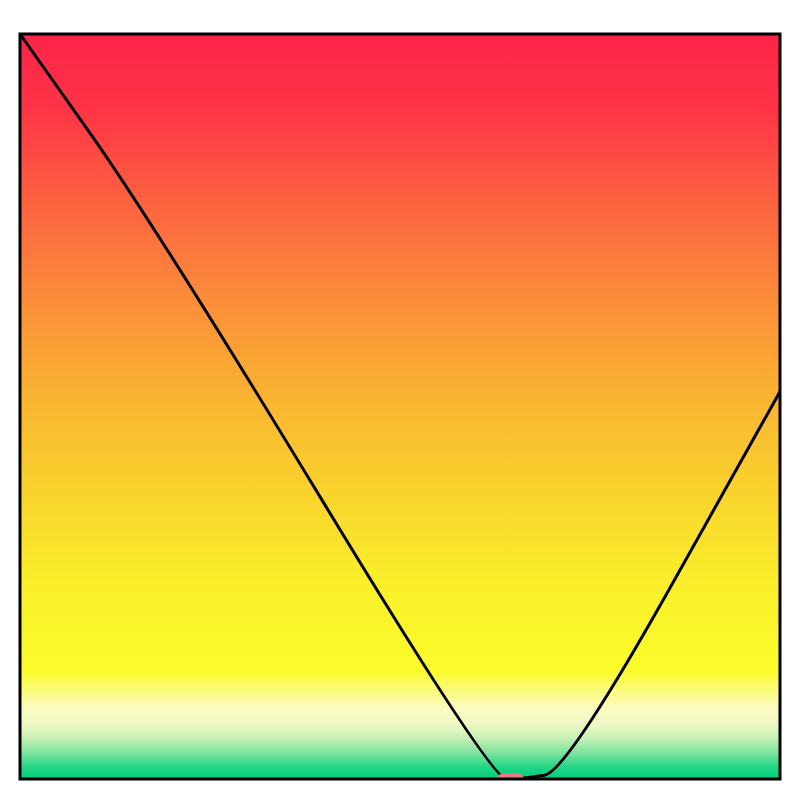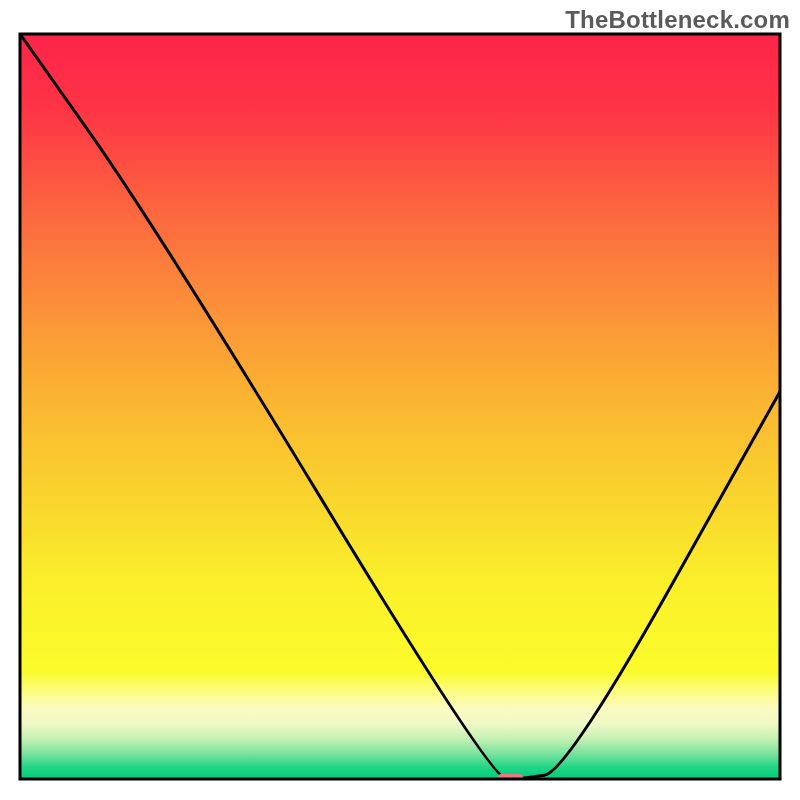--- a/index.html
+++ b/index.html
@@ -64,14 +64,13 @@
     <rect id="plot-bg" x="20" y="34" width="760" height="745" fill="url(#bg-grad)"></rect>
 
     <g id="plot-content" clip-path="url(#plot-clip)">
       <path id="curve-path" fill="none" stroke="#000000" stroke-width="3" stroke-linejoin="round" stroke-linecap="round" d="M 20 34 Q 20 34 88.39999999999999 130.85000000000002 Q 156.79999999999998 227.70000000000002 324 503.35 Q 491.2 779 506.4 779 Q 521.6 779 544.4 775.275 Q 567.1999999999999 771.55 673.5999999999999 581.5749999999999 T 780 391.59999999999997"></path>
       <rect id="marker" rx="5.215" ry="5.215" fill="#ec7a82" x="496.9" y="773.785" width="26.6" height="10.43"></rect>
     </g>
 
     <rect id="plot-border" x="20" y="34" width="760" height="745" fill="none" stroke="#000000" stroke-width="3"></rect>
   </svg>
 
-  <div class="watermark">TheBottleneck.com</div>
 </div>
 
 </body></html>

